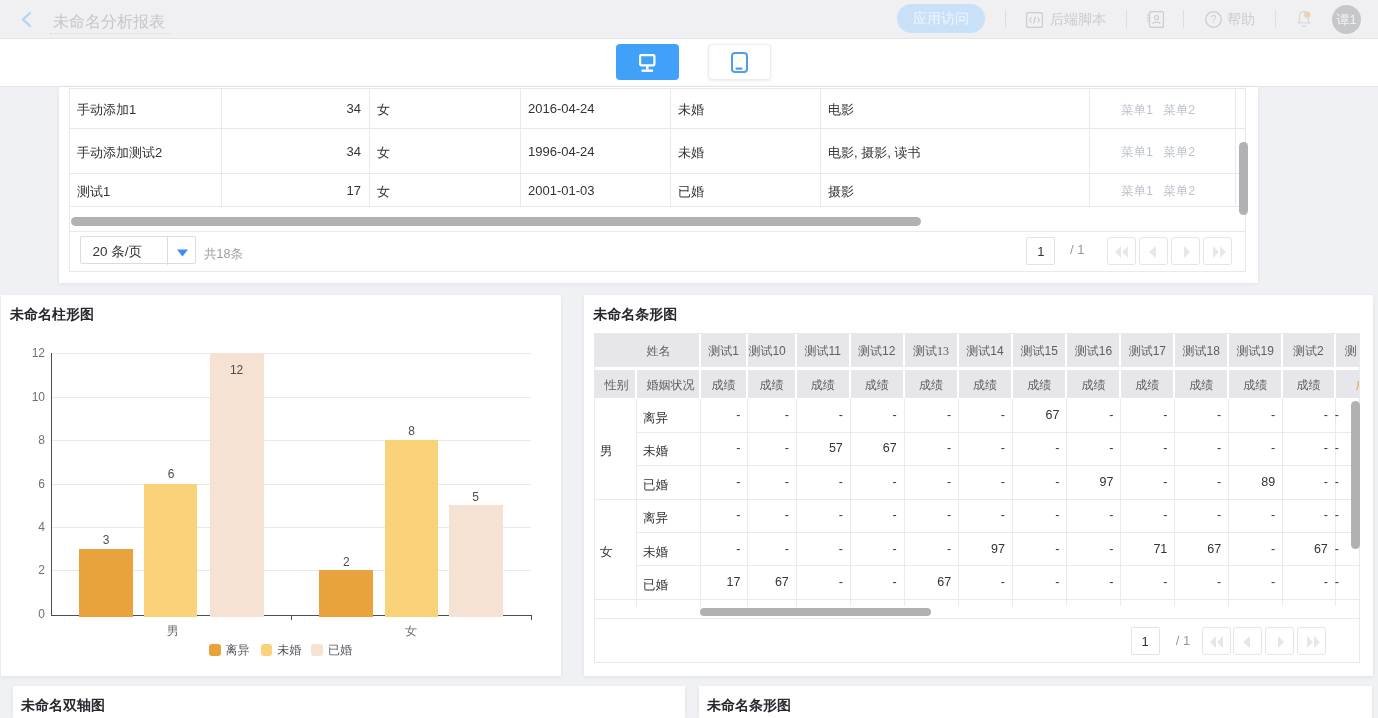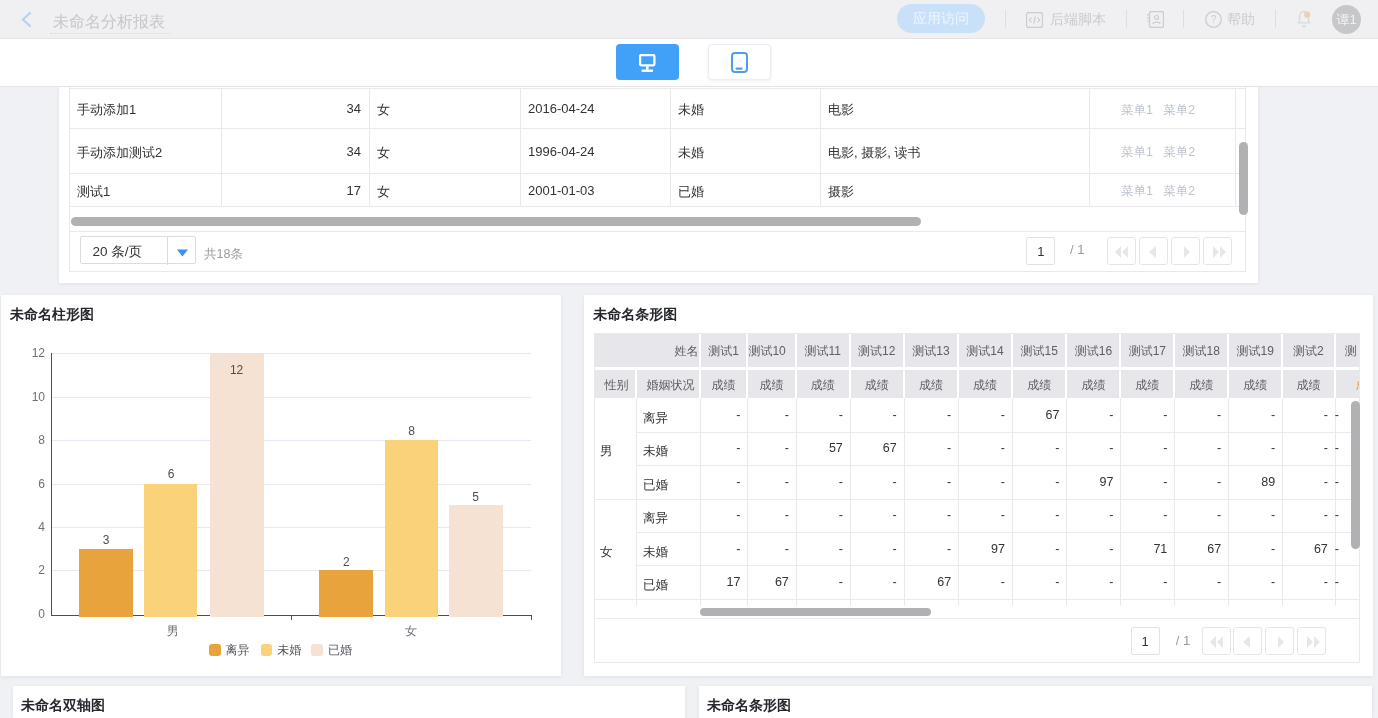--- a/index.html
+++ b/index.html
@@ -218,26 +218,26 @@
     <div class="abs" style="left:208px;top:348.5px;width:11.5px;height:12px;border-radius:3px;background:#e9a33c"></div>
     <div class="abs leg" style="left:224.5px;top:347px">离异</div>
     <div class="abs" style="left:259.7px;top:348.5px;width:11.5px;height:12px;border-radius:3px;background:#f9d27a"></div>
     <div class="abs leg" style="left:276.3px;top:347px">未婚</div>
     <div class="abs" style="left:310px;top:348.5px;width:11.5px;height:12px;border-radius:3px;background:#f5e2d3"></div>
     <div class="abs leg" style="left:327px;top:347px">已婚</div>
   </div>
   <div id="card-pivot" class="card abs" style="left:584px;top:208px;width:789px;height:381px;overflow:hidden">
     <div class="ctitle abs" style="left:9.3px;top:11px">未命名条形图</div>
     <div class="abs" style="left:9.6px;top:38.1px;width:766.4px;height:329.9px;border:1px solid #e9e9eb;"></div>
-    <div class="hcell" style="left:10.6px;top:39.1px;width:104.0px;height:33.4px;line-height:35.9px;text-align:right;padding-left:24px;">姓名</div>
+    <div class="hcell" style="left:10.6px;top:39.1px;width:104.0px;height:33.4px;line-height:35.9px;text-align:center;padding-left:24px;">姓名</div>
     <div class="hcell" style="left:116.6px;top:39.1px;width:45.8px;height:33.4px;line-height:35.9px;text-align:center;">测试1</div>
     <div class="hcell" style="left:164.4px;top:39.1px;width:46.4px;height:33.4px;line-height:35.9px;text-align:left;">测试10</div>
     <div class="hcell" style="left:212.8px;top:39.1px;width:52.0px;height:33.4px;line-height:35.9px;text-align:center;">测试11</div>
     <div class="hcell" style="left:266.8px;top:39.1px;width:51.9px;height:33.4px;line-height:35.9px;text-align:center;">测试12</div>
-    <div class="hcell" style="left:320.7px;top:39.1px;width:52.4px;height:33.4px;line-height:35.9px;text-align:center;">测试13</div>
+    <div class="hcell" style="left:320.7px;top:39.1px;width:52.4px;height:33.4px;line-height:35.9px;text-align:center;font-family:Liberation Serif, serif;">测试13</div>
     <div class="hcell" style="left:375.1px;top:39.1px;width:51.9px;height:33.4px;line-height:35.9px;text-align:center;">测试14</div>
     <div class="hcell" style="left:429.0px;top:39.1px;width:52.4px;height:33.4px;line-height:35.9px;text-align:center;">测试15</div>
     <div class="hcell" style="left:483.4px;top:39.1px;width:52.0px;height:33.4px;line-height:35.9px;text-align:center;">测试16</div>
     <div class="hcell" style="left:537.4px;top:39.1px;width:51.9px;height:33.4px;line-height:35.9px;text-align:center;">测试17</div>
     <div class="hcell" style="left:591.3px;top:39.1px;width:51.9px;height:33.4px;line-height:35.9px;text-align:center;">测试18</div>
     <div class="hcell" style="left:645.2px;top:39.1px;width:51.9px;height:33.4px;line-height:35.9px;text-align:center;">测试19</div>
     <div class="hcell" style="left:699.1px;top:39.1px;width:50.7px;height:33.4px;line-height:35.9px;text-align:center;">测试2</div>
     <div class="hcell" style="left:751.8px;top:39.1px;width:23.2px;height:33.4px;line-height:35.9px;text-align:left;padding-left:0px;overflow:hidden;"><span style="margin-left:9px">测试20</span></div>
     <div class="hcell" style="left:10.6px;top:74.5px;width:40.0px;height:28.3px;line-height:30.8px;text-align:left;padding-left:10px;">性别</div>
     <div class="hcell" style="left:52.6px;top:74.5px;width:62.0px;height:28.3px;line-height:30.8px;text-align:left;padding-left:10px;">婚姻状况</div>

